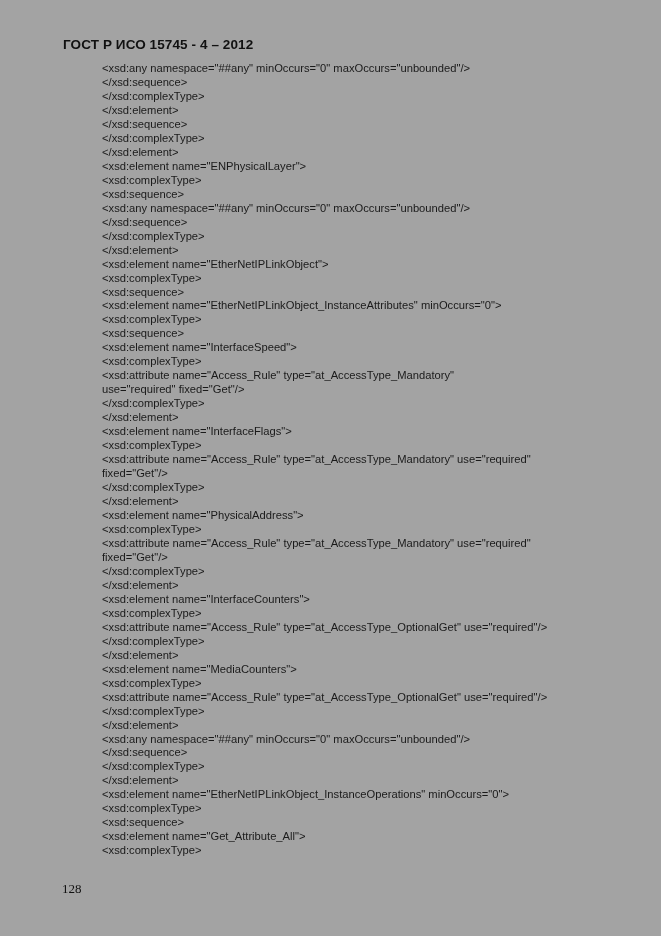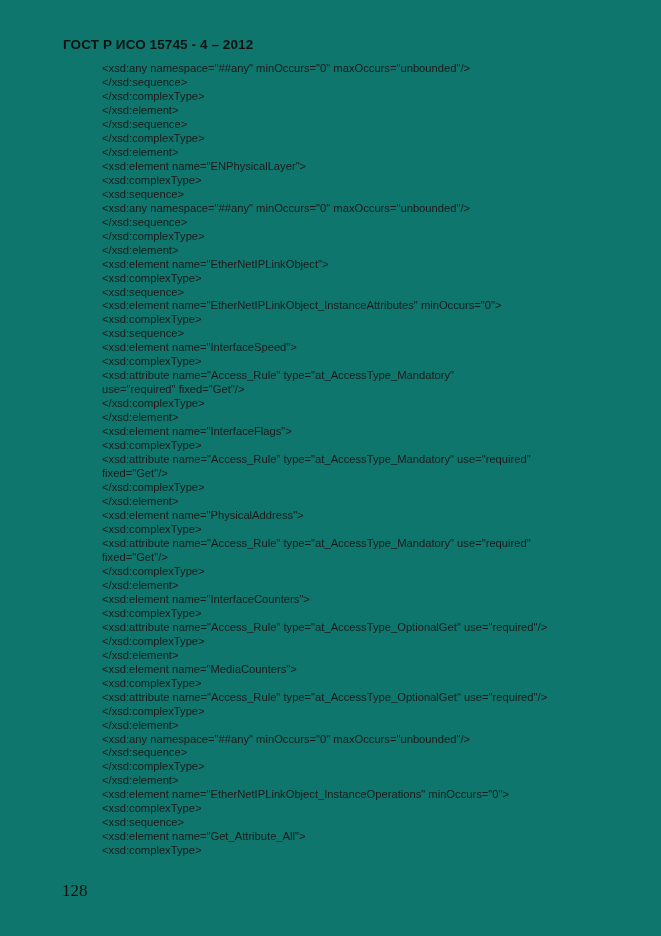--- a/index.html
+++ b/index.html
@@ -11,21 +11,21 @@
       width: 661px;
       height: 936px;
       position: relative;
       overflow: hidden;
       color: #111111;
     }
     .page {
       position: absolute;
       left: 0; top: 0;
       width: 661px; height: 936px;
-      background: #0f766e;
+      background: #a3a3a3;
     }
     .doc-header {
       position: absolute;
       left: 63px;
       top: 37px;
       font-family: "Liberation Sans", sans-serif;
       font-weight: bold;
       font-size: 13.5px;
       letter-spacing: 0.1px;
       color: #111111;
@@ -45,21 +45,21 @@
     .code-line {
       height: 13.98px;
       line-height: 13.98px;
       white-space: pre;
     }
     .page-number {
       position: absolute;
       left: 62px;
       top: 881px;
       font-family: "Liberation Serif", serif;
-      font-size: 17px;
+      font-size: 13px;
       color: #111111;
     }
   </style>
 </head>
 <body>
 
 <div class="page">
   <div class="doc-header">ГОСТ Р ИСО 15745 - 4 – 2012</div>
 
   <ul class="code-block" id="code-block">

